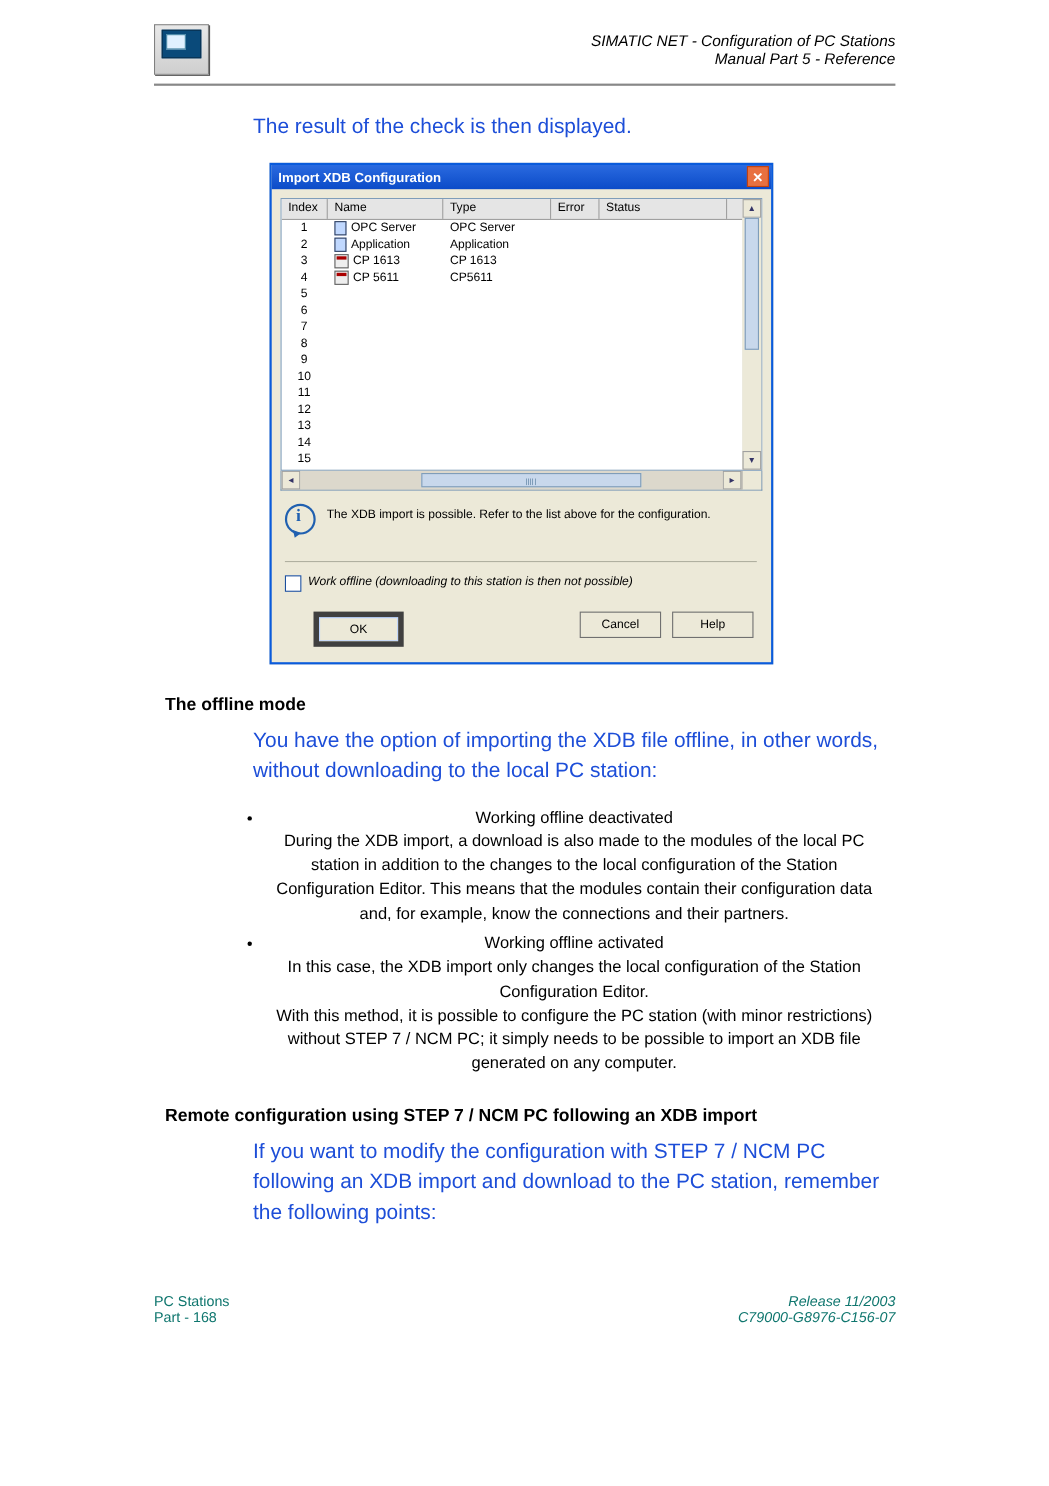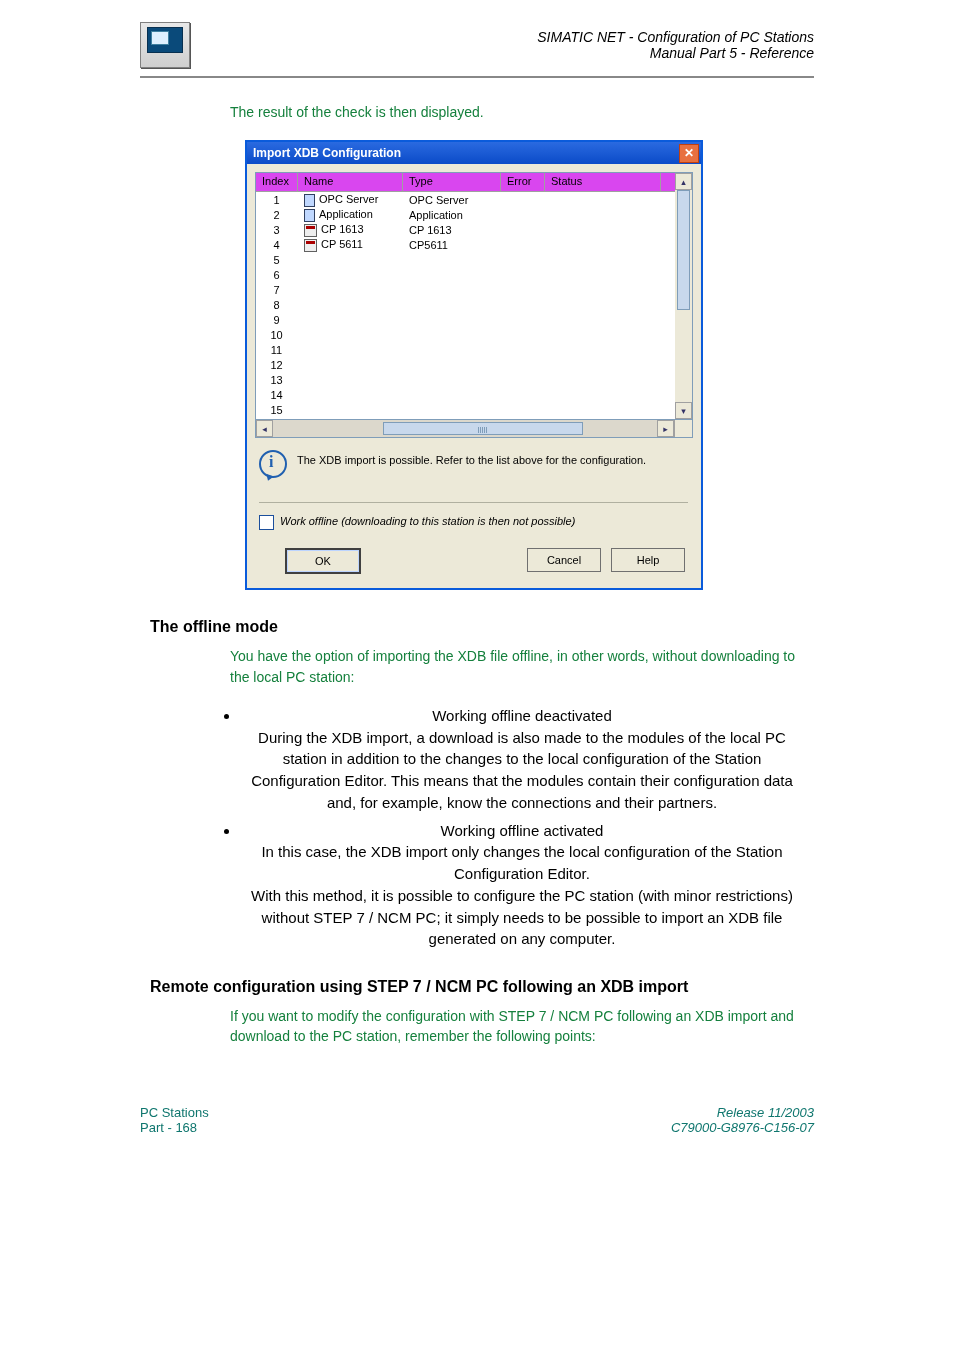--- a/index.html
+++ b/index.html
@@ -53,22 +53,22 @@
   .hr {
     margin: 8px 140px 24px 140px;
     height: 2px;
     background: #888;
   }
 
   .body-col {
     padding: 0 150px 0 150px;
   }
   .para {
-    font-size: 14px;
-    color: #15803d;
+    font-size: 19px;
+    color: #1d4ed8;
     margin: 0 0 18px 80px;
     line-height: 1.45;
   }
   .heading4 {
     font-weight: bold;
     font-size: 16px;
     margin: 28px 0 10px 0;
   }
   ul.doclist {
     margin: 0 0 18px 70px;
@@ -126,21 +126,21 @@
     height: 246px;
     display: flex;
   }
   .lv-main {
     flex: 1;
     overflow: hidden;
     position: relative;
   }
   .lv-headers {
     display: flex;
-    background: #d946ef;
+    background: #e5e5e5;
     border-bottom: 1px solid #a0a0a0;
     height: 18px;
     font-size: 11px;
   }
   .lv-headers .col {
     border-right: 1px solid #a0a0a0;
     padding: 2px 6px;
     box-sizing: border-box;
     color: #000;
     white-space: nowrap;
@@ -323,21 +323,21 @@
     background: #ece9d8;
     border: 1px solid #707070;
     font-size: 11px;
     display: inline-flex;
     align-items: center;
     justify-content: center;
     margin-left: 10px;
   }
   .win-btn.ok {
     margin-left: 22px;
-    border: 2px solid #404040;
+    border: 5px solid #404040;
     box-shadow: inset 0 0 0 1px #bcd4ff;
     text-align: center;
   }
 
   .footer {
     display: flex;
     justify-content: space-between;
     padding: 40px 140px 30px 140px;
     font-size: 13px;
     color: #0f766e;

